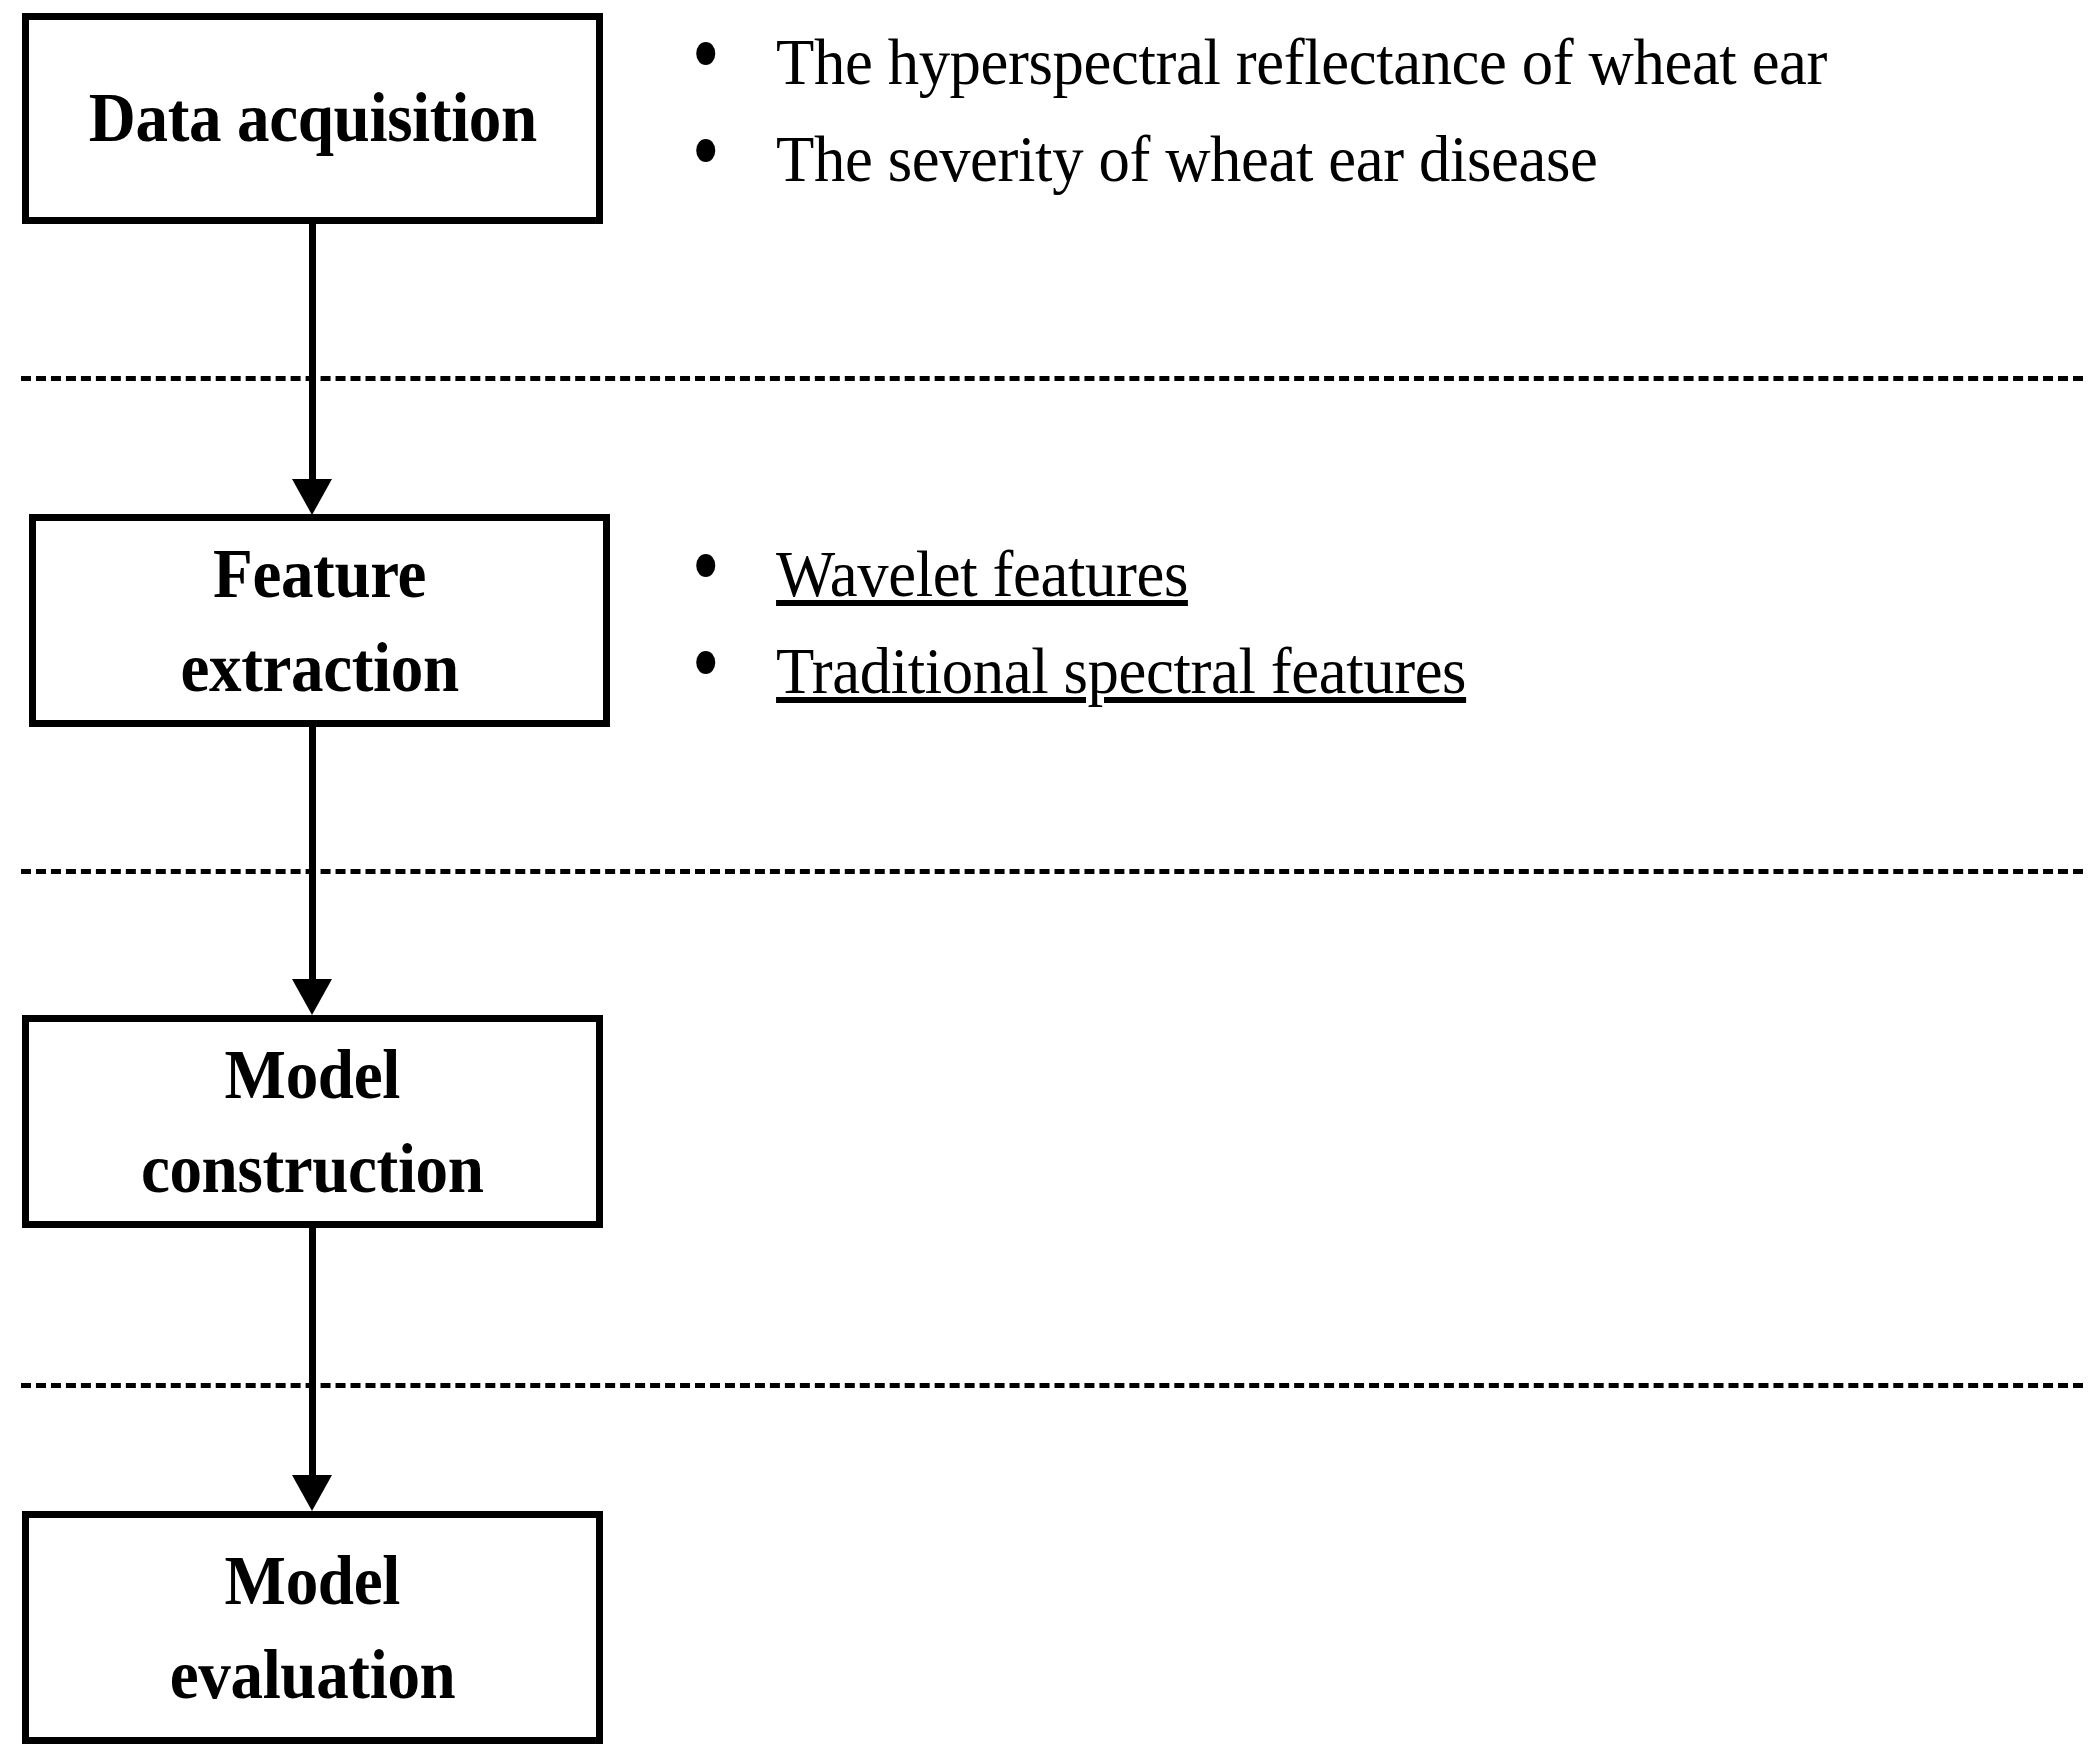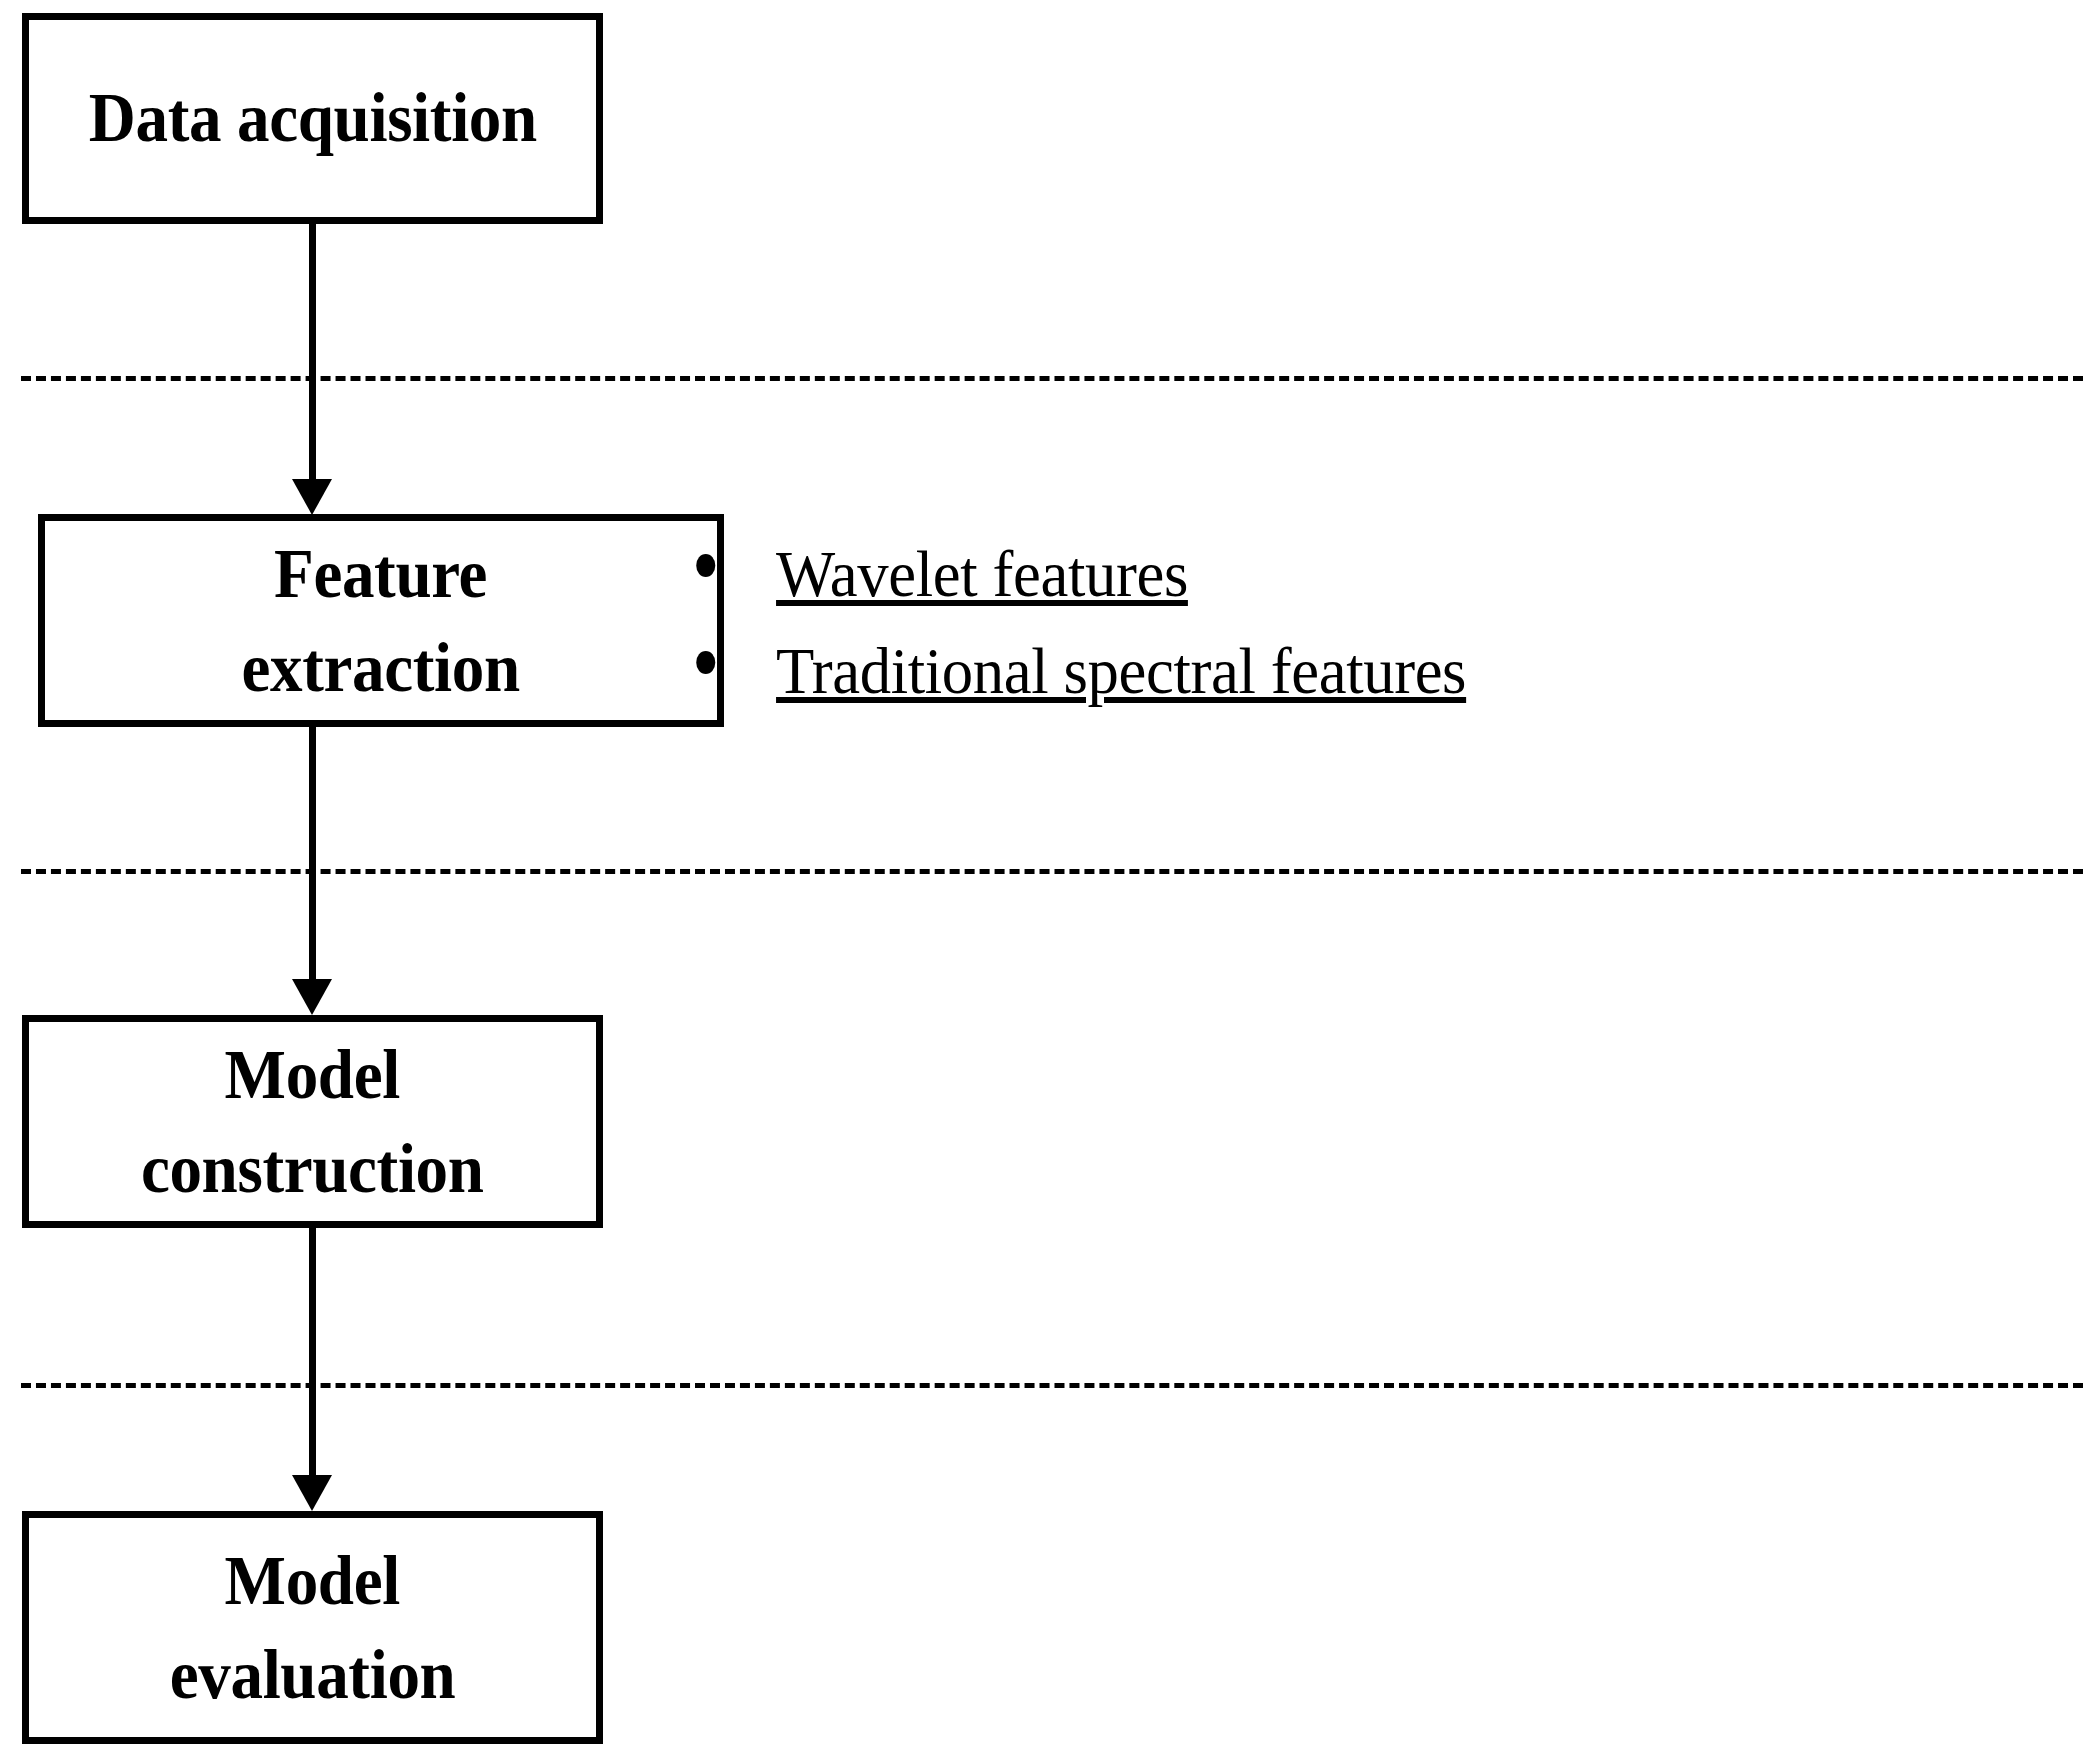--- a/index.html
+++ b/index.html
@@ -97,27 +97,37 @@
 </style>
 </head>
 <body>
 
 <div id="canvas">
 
   <div class="proc-box" style="left:22px; top:12.5px; width:581px; height:211px;">
     <span class="box-line">Data acquisition</span>
   </div>
 
+  <div class="bullet-group" style="left:682px; top:13.2px; width:1405px;">
+    <div class="bullet-item">
+      <span class="bullet-dot"></span>
+      <span class="bullet-text">The hyperspectral reflectance of wheat ear</span>
+    </div>
+    <div class="bullet-item">
+      <span class="bullet-dot"></span>
+      <span class="bullet-text">The severity of wheat ear disease</span>
+    </div>
+  </div>
 
   <div class="connector" style="left:309px; top:224px; height:257px;"></div>
   <div class="arrowhead" style="left:292px; top:479px;"></div>
 
   <div class="sep" style="left:20.5px; top:376px; width:2062px;"></div>
 
-  <div class="proc-box" style="left:38px; top:514px; width:686px; height:213px;text-align:right;">
+  <div class="proc-box" style="left:29px; top:514px; width:581px; height:213px;text-align:right;">
     <span class="box-line">Feature</span>
     <span class="box-line">extraction</span>
   </div>
 
   <div class="bullet-group" style="left:682px; top:525px; width:1405px;text-decoration:underline;">
     <div class="bullet-item">
       <span class="bullet-dot"></span>
       <span class="bullet-text">Wavelet features</span>
     </div>
     <div class="bullet-item">

